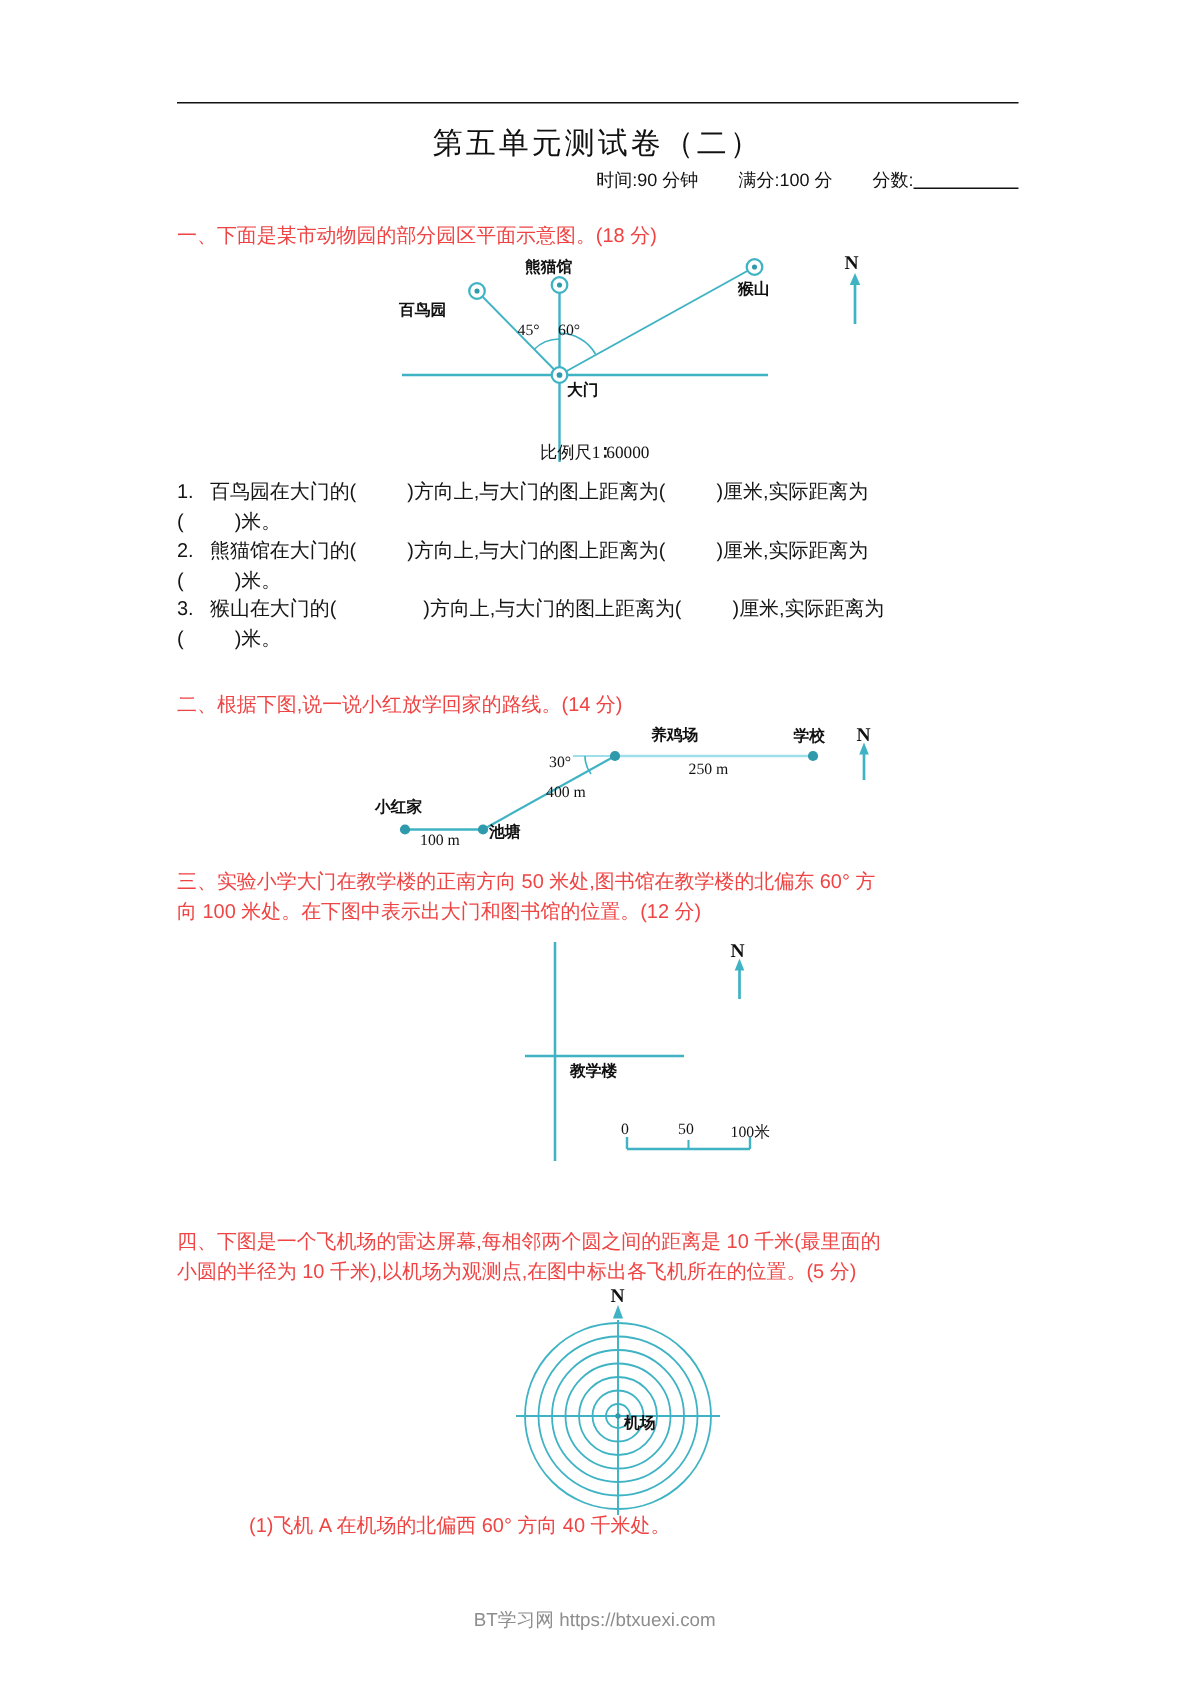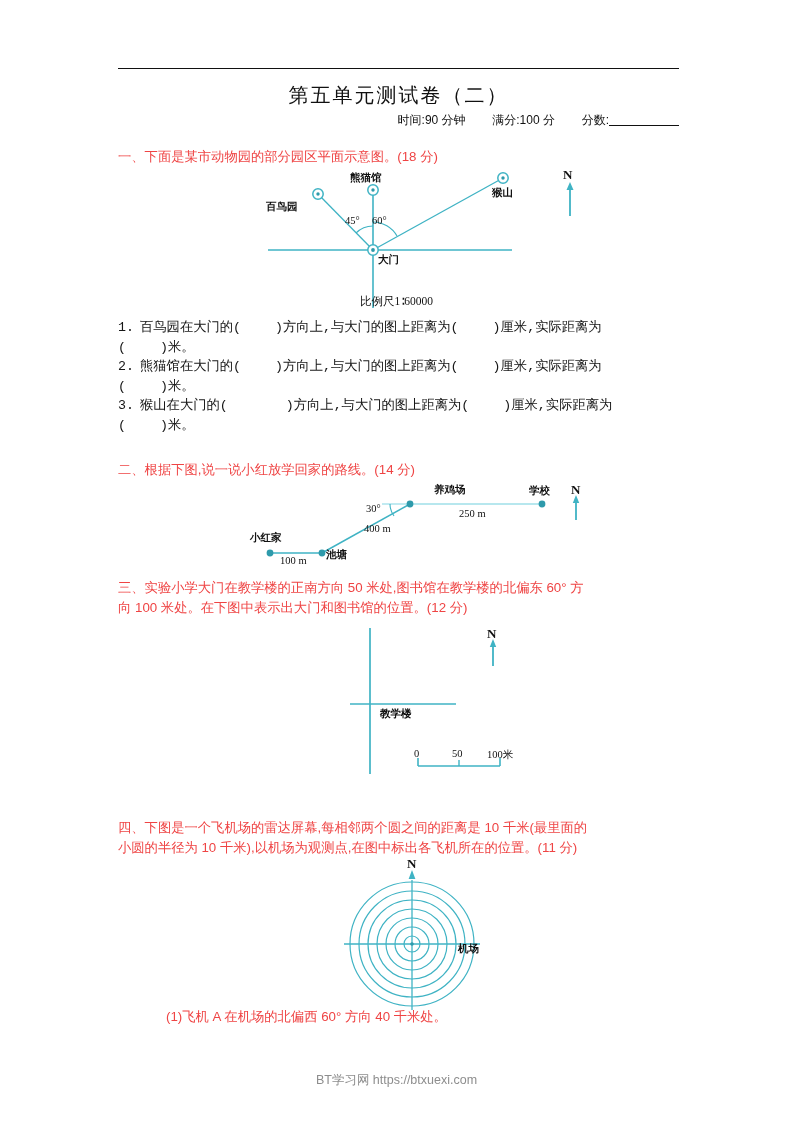--- a/index.html
+++ b/index.html
@@ -77,21 +77,20 @@
     position: absolute;
     left: 118px;
     font-size: 13.3px;
     line-height: 19.5px;
     font-family: "Liberation Sans", sans-serif;
     color: #151515;
   }
   .num-list .li {
     display: block;
     margin-bottom: 0px;
-    font-family: Liberation Mono, monospace;
   }
   .num-list .idx {
     display: inline-block;
     width: 22px;
   }
   .num-list .cont {
     display: inline;
   }
   .gap-s { display:inline-block; width: 34px; }
   .gap-m { display:inline-block; width: 58px; }
@@ -280,21 +279,21 @@
     </svg>
 
     <span class="dlabel" style="left:30px; top:79px;">教学楼</span>
     <span class="dlabel north" style="left:137px; top:-2px;">N</span>
     <span class="dlabel serif-num" style="left:64px; top:120px;">0</span>
     <span class="dlabel serif-num" style="left:102px; top:120px;">50</span>
     <span class="dlabel serif-num" style="left:137px; top:120px;">100米</span>
   </div>
 
   <div class="qtext narrow" style="left:118px; top:818px;">四、下图是一个飞机场的雷达屏幕,每相邻两个圆之间的距离是 10 千米(最里面的</div>
-  <div class="qtext narrow" style="left:118px; top:838px;">小圆的半径为 10 千米),以机场为观测点,在图中标出各飞机所在的位置。(11 分)</div>
+  <div class="qtext narrow" style="left:118px; top:838px;">小圆的半径为 10 千米),以机场为观测点,在图中标出各飞机所在的位置。(5 分)</div>
 
   <div class="diagram" style="left:330px; top:862px; width:180px; height:150px;">
     <svg width="180" height="150" viewBox="0 0 180 150">
       <g>
         <circle cx="82" cy="82" r="8" fill="none" stroke="#3fb3c4" stroke-width="1.2"></circle>
         <circle cx="82" cy="82" r="17" fill="none" stroke="#3fb3c4" stroke-width="1.2"></circle>
         <circle cx="82" cy="82" r="26" fill="none" stroke="#3fb3c4" stroke-width="1.2"></circle>
         <circle cx="82" cy="82" r="35" fill="none" stroke="#3fb3c4" stroke-width="1.2"></circle>
         <circle cx="82" cy="82" r="44" fill="none" stroke="#3fb3c4" stroke-width="1.2"></circle>
         <circle cx="82" cy="82" r="53" fill="none" stroke="#3fb3c4" stroke-width="1.2"></circle>
@@ -302,20 +301,20 @@
       </g>
       <line x1="14" y1="82" x2="150" y2="82" stroke="#3fb3c4" stroke-width="1.3"></line>
       <line x1="82" y1="18" x2="82" y2="148" stroke="#3fb3c4" stroke-width="1.3"></line>
       <g>
         <path d="M 82 8 L 78.6 17 L 85.4 17 Z" fill="#3fb3c4"></path>
       </g>
       <circle cx="82" cy="82" r="1.8" fill="#2e9aab"></circle>
     </svg>
 
     <span class="dlabel north" style="left:77px; top:-6px;">N</span>
-    <span class="dlabel" style="left:86px; top:80px;margin-left:42px;">机场</span>
+    <span class="dlabel" style="left:86px; top:80px;">机场</span>
   </div>
 
   <div class="qtext" style="left:166px; top:1007px;">(1)飞机 A 在机场的北偏西 60°  方向 40 千米处。</div>
 
   <div class="footer">BT学习网 https://btxuexi.com</div>
 
 </div>
 
 </body></html>

